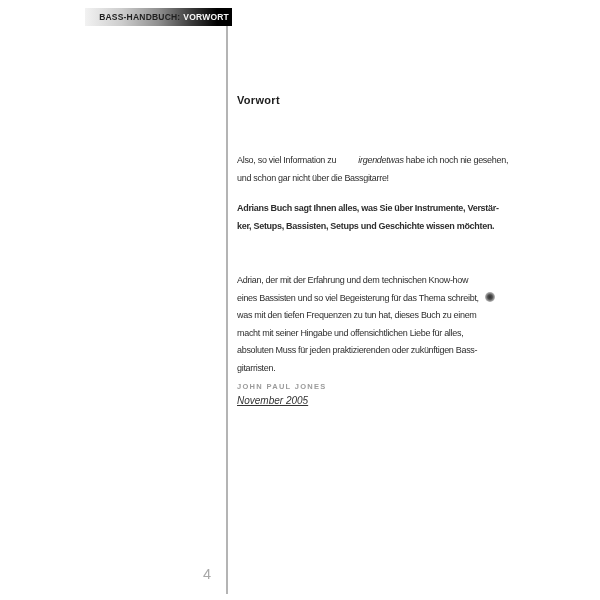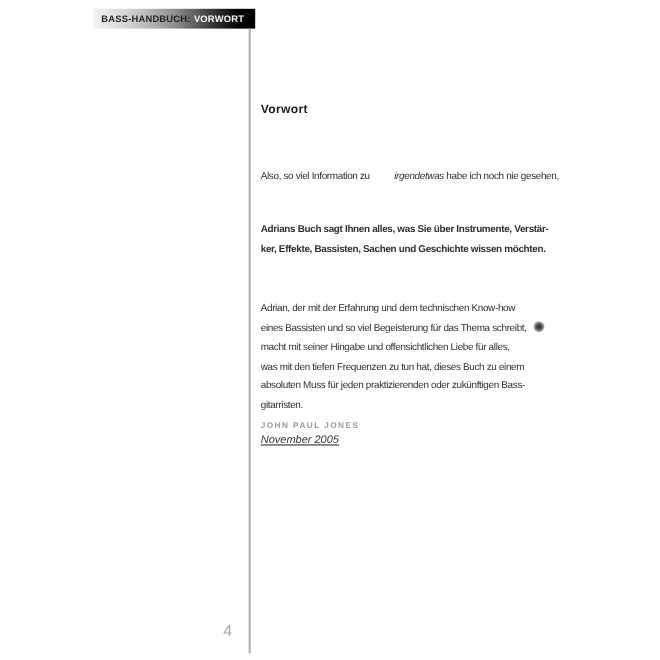--- a/index.html
+++ b/index.html
@@ -19,21 +19,21 @@
   
   .header-bar {
     position: absolute;
     left: 85px;
     top: 8px;
     width: 147px;
     height: 18px;
     background: linear-gradient(90deg, #f2f2f2 0%, #cdcdcd 25%, #8f8f8f 50%, #3c3c3c 72%, #000000 90%);
     display: flex;
     align-items: center;
-    justify-content: center;
+    justify-content: flex-end;
     padding-right: 3px;
     box-sizing: border-box;
     white-space: nowrap;
   }
   .header-bar .ht-dark {
     color: #1f1f1f;
     font-size: 8.5px;
     font-weight: 700;
     letter-spacing: 0.2px;
   }
@@ -130,32 +130,33 @@
     <span class="ht-dark">BASS-HANDBUCH:</span>
     <span class="ht-light">VORWORT</span>
   </div>
 
   <div class="vrule"></div>
 
   <h1 class="heading">Vorwort</h1>
 
   <div class="para p1">
     <div class="line"><span>Also, so viel Information zu </span><span class="it">irgendetwas</span><span> habe ich noch nie gesehen,</span></div>
+    <div class="line">und schon gar nicht über die Bassgitarre!</div>
   </div>
 
   <div class="para p2">
     <div class="line">Adrians Buch sagt Ihnen alles, was Sie über Instrumente, Verstär-</div>
-    <div class="line">ker, Effekte, Bassisten, Sachen und Geschichte wissen möchten.</div>
+    <div class="line">ker, Setups, Bassisten, Setups und Geschichte wissen möchten.</div>
   </div>
 
   <div class="para p3">
     <div class="line">Adrian, der mit der Erfahrung und dem technischen Know-how</div>
     <div class="line">eines Bassisten und so viel Begeisterung für das Thema schreibt,</div>
+    <div class="line">was mit den tiefen Frequenzen zu tun hat, dieses Buch zu einem</div>
     <div class="line">macht mit seiner Hingabe und offensichtlichen Liebe für alles,</div>
-    <div class="line">was mit den tiefen Frequenzen zu tun hat, dieses Buch zu einem</div>
     <div class="line">absoluten Muss für jeden praktizierenden oder zukünftigen Bass-</div>
     <div class="line">gitarristen.</div>
   </div>
 
   <div class="sig-name">JOHN PAUL JONES</div>
   <div class="sig-date">November 2005</div>
 
   <div class="page-number">4</div>
 
   <div class="edge-dot"></div>

